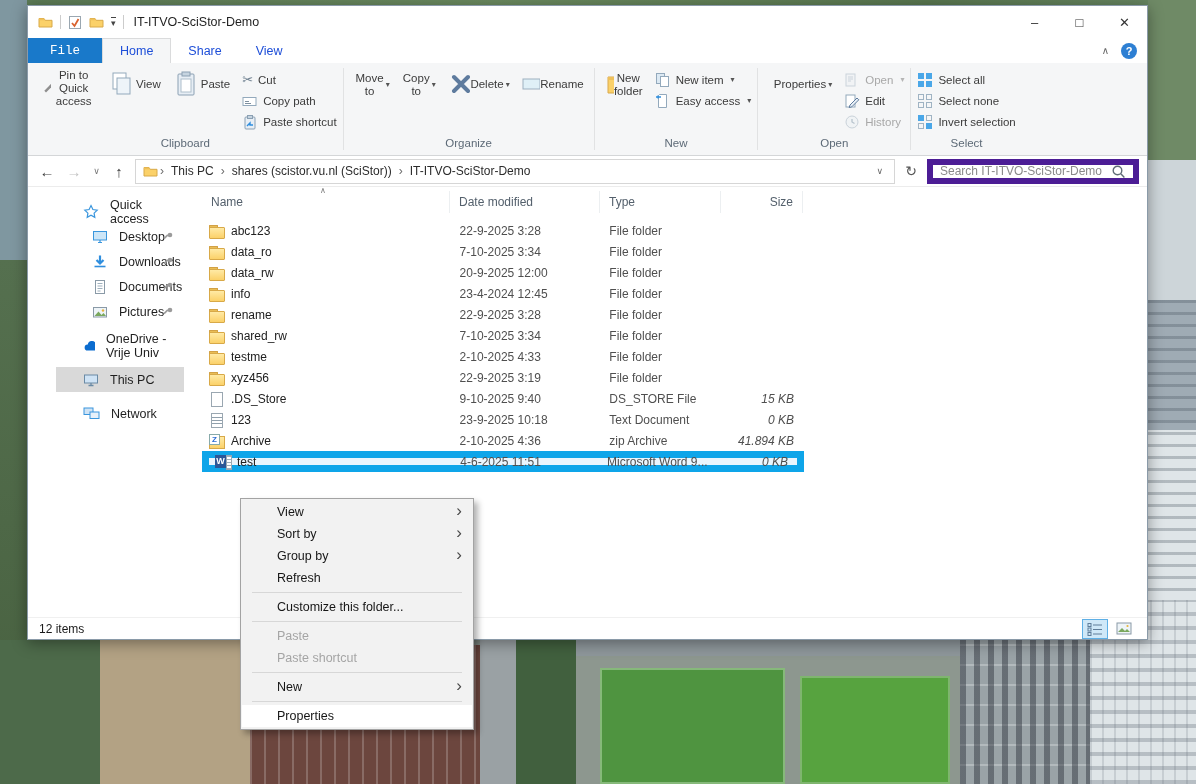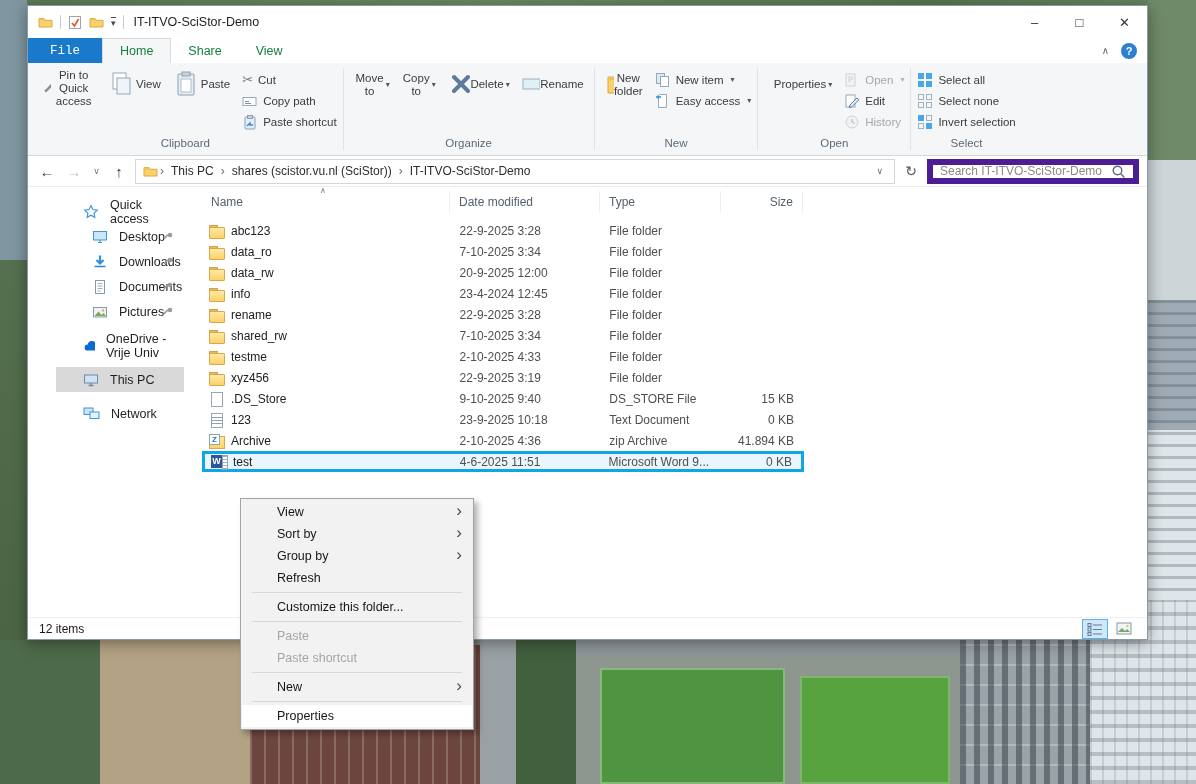--- a/index.html
+++ b/index.html
@@ -40,21 +40,21 @@
   .titlebar { height:32px; display:flex; align-items:center; padding-left:10px; background:#fff; flex:0 0 auto; }
   .qat { display:flex; align-items:center; gap:7px; }
   .qat-sep { width:1px; height:14px; background:#ccc; }
   .qat-drop { font-size:9px; color:#444; border-top:1px solid #444; line-height:1; padding-top:1px; }
   .title-text { margin-left:10px; font-size:12.5px; color:#1f1f1f; }
   .win-controls { margin-left:auto; display:flex; height:100%; }
   .win-btn { width:45px; height:100%; display:flex; align-items:center; justify-content:center; font-size:13px; color:#333; cursor:default; }
 
   .tabbar { height:25px; display:flex; align-items:stretch; background:#fff; position:relative; flex:0 0 auto; }
   .tab-file { background:var(--accent); color:#fff; padding:0 22px; font-size:12.5px; display:flex; align-items:center;font-family:Liberation Mono, monospace; }
-  .tab { padding:0 17px; font-size:12.5px; color:#15803d; display:flex; align-items:center; }
+  .tab { padding:0 17px; font-size:12.5px; color:#1d4ed8; display:flex; align-items:center; }
   .tab.active { background:#f5f6f7; border:1px solid #dadbdc; border-bottom:none; }
   .tab-right { position:absolute; right:10px; top:0; height:25px; display:flex; align-items:center; gap:12px; }
   .collapse-chev { font-size:10px; color:#666; }
   .help-btn { width:16px; height:16px; border-radius:50%; background:#2d7fd3; color:#fff; font-size:11px; font-weight:bold;
     display:flex; align-items:center; justify-content:center; }
 
   .ribbon { height:93px; background:#f5f6f7; border-bottom:1px solid #d4d6d8; display:flex; padding-top:2px; flex:0 0 auto; }
   .rgroup { display:flex; flex-direction:column; }
   .rgroup-content { flex:1; display:flex; align-items:flex-start; padding:1px 6px 0; gap:2px; }
   .rgroup-label { height:18px; text-align:center; font-size:11.5px; color:#5d6a77; }
@@ -89,26 +89,26 @@
   .side-gap { height:9px; }
 
   .listpane { flex:1; position:relative; padding:4px 0 0 18px; overflow:hidden; }
   .lheader { display:flex; height:22px; font-size:12px; color:#54606c; position:relative; }
   .hcell { display:flex; align-items:center; padding:0 9px; border-right:1px solid #eceff1; }
   .h-name { width:248px; position:relative; }
   .h-date { width:150px; } .h-type { width:121px; } .h-size { width:82px; justify-content:flex-end; }
   .sortmark { position:absolute; left:118px; top:-5px; font-size:8px; color:#7a7a7a; }
   .rows { margin-top:7px; }
   .row { display:flex; height:21px; align-items:center; font-size:12px; color:#212121; width:602px; border:1px solid transparent; }
-  .row.selected { background:#eaf5fd; border:3px solid #0ea5e9; }
+  .row.selected { background:#eaf5fd; border:7px solid #0ea5e9; }
   .cell { padding:0 9px; overflow:hidden; white-space:nowrap; }
   .c-name { width:248px; display:flex; align-items:center; padding-left:5px; }
   .c-date { width:150px; color:#4f4f4f; }
   .c-type { width:121px; color:#4f4f4f; }
-  .c-size { width:82px; text-align:right; color:#4f4f4f; }
+  .c-size { width:82px; text-align:right; color:#4f4f4f;font-style:italic; }
 
   
   .fi { width:17px; height:16px; position:relative; display:inline-block; margin-right:6px; flex:0 0 auto; }
   .fi-folder::before { content:""; position:absolute; left:1px; top:2px; width:7px; height:4px; background:#e9bd55; border:1px solid #d2a145; border-bottom:none; border-radius:1px 1px 0 0; }
   .fi-folder::after { content:""; position:absolute; left:1px; top:4px; width:14px; height:10px; background:linear-gradient(#ffeaa5,#fbd169); border:1px solid #d8a948; border-radius:1px; }
   .fi-file::after { content:""; position:absolute; left:3px; top:1px; width:10px; height:13px; background:#fff; border:1px solid #9aa7b1; }
   .fi-text::after { content:""; position:absolute; left:3px; top:1px; width:10px; height:13px; border:1px solid #9aa7b1;
     background:linear-gradient(#fff 0 3px,#90a0ac 3px 4px,#fff 4px 6px,#90a0ac 6px 7px,#fff 7px 9px,#90a0ac 9px 10px,#fff 10px); }
   .fi-zip::after { content:""; position:absolute; left:1px; top:3px; width:14px; height:11px; background:linear-gradient(#ffeaa5,#fbd169); border:1px solid #d8a948; }
   .fi-zip::before { content:"Z"; position:absolute; left:1px; top:1px; width:9px; height:9px; background:#fff; border:1px solid #8aa; color:#2b6cd4; font-size:8px; font-weight:bold; line-height:9px; text-align:center; z-index:1; }

